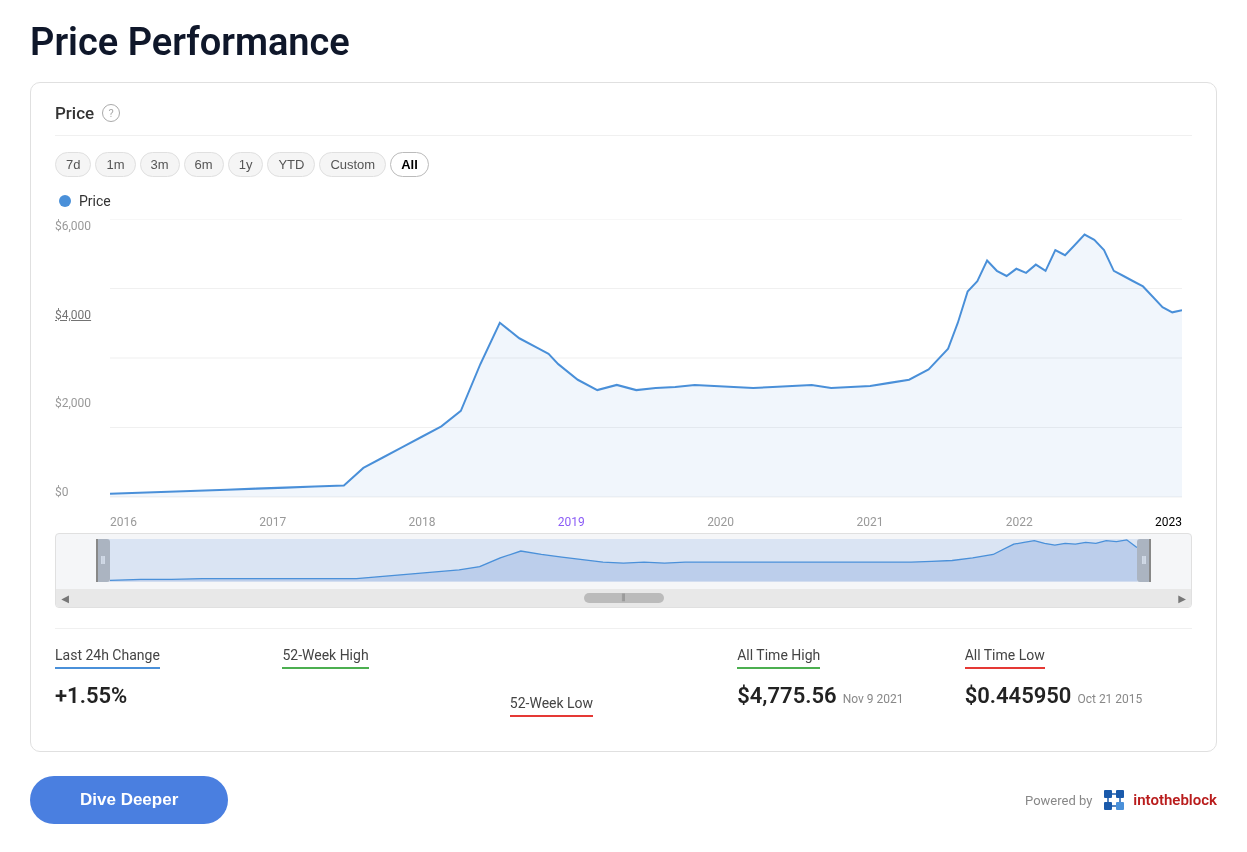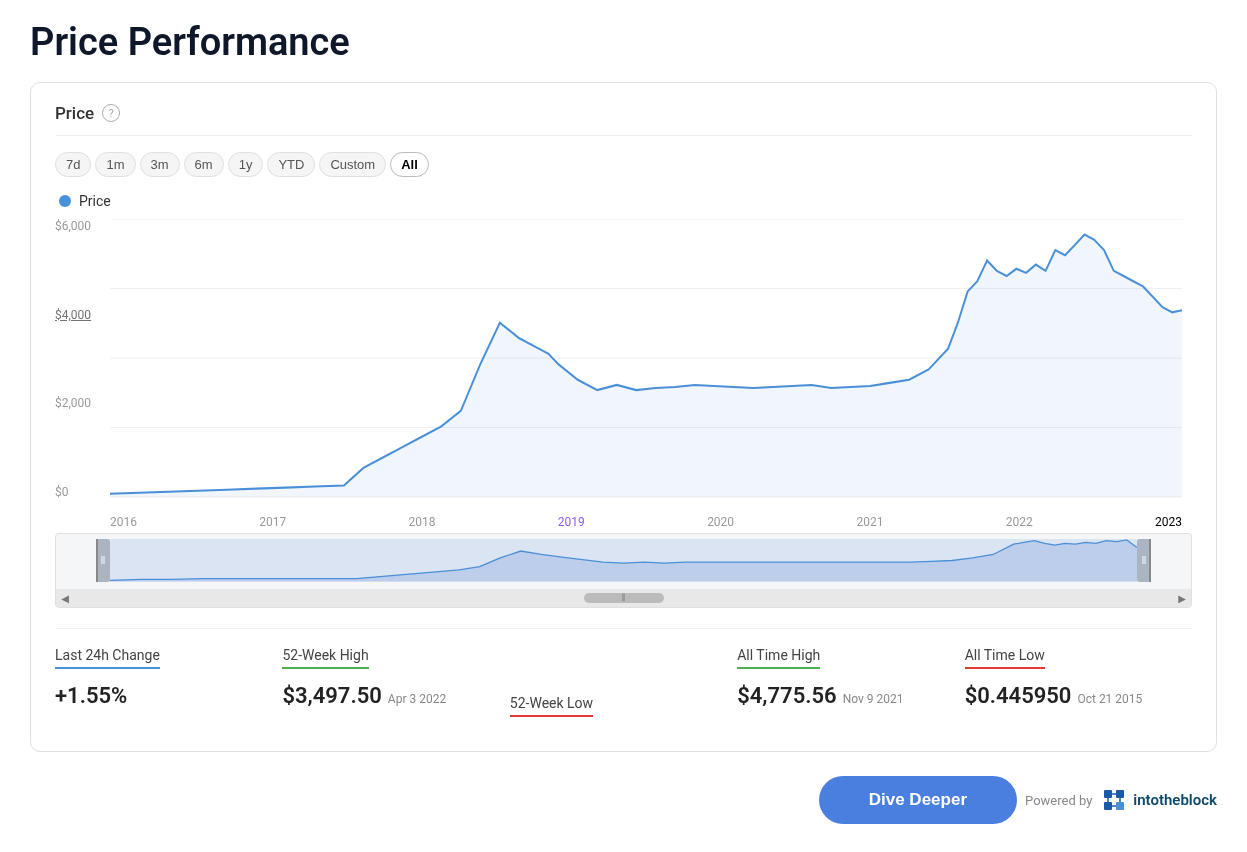--- a/index.html
+++ b/index.html
@@ -222,21 +222,21 @@
     }
     .stat-sub {
       font-size: 12px;
       color: #888;
       margin-left: 6px;
       font-weight: 400;
     }
     .footer {
       display: flex;
       align-items: center;
-      justify-content: flex-end;
+      justify-content: space-between;
       margin-top: 24px;
       gap: 8px;
     }
     .dive-deeper-btn {
       background: #4a7fe0;
       color: #fff;
       border: none;
       border-radius: 24px;
       padding: 14px 50px;
       font-size: 17px;
@@ -253,21 +253,21 @@
     .itb-logo {
       display: flex;
       align-items: center;
       gap: 5px;
     }
     .itb-logo-icon {
       width: 28px;
       height: 28px;
     }
     .itb-logo-text {
-      color: #0c4a6e;
+      color: #b91c1c;
       font-weight: 600;
       font-size: 15px;
     }
     .grid-line {
       stroke: #f0f0f0;
       stroke-width: 1;
     }
   </style>
 </head>
 <body>
@@ -525,21 +525,20 @@
     <div class="stat-item">
       <div style="margin-bottom:8px;">
         <span class="stat-label blue-underline">Last 24h Change</span>
       </div>
       <div class="stat-value">+1.55%</div>
     </div>
     <div class="stat-item">
       <div style="margin-bottom:8px;">
         <span class="stat-label green-underline">52-Week High</span>
       </div>
-      <div class="stat-value">$3,497.50<span class="stat-sub">Apr 3 2022</span></div>
     </div>
     <div class="stat-item">
       <div style="margin-bottom:8px;margin-top:48px;">
         <span class="stat-label red-underline">52-Week Low</span>
       </div>
       <div class="stat-value"></div>
     </div>
     <div class="stat-item">
       <div style="margin-bottom:8px;">
         <span class="stat-label green-underline">All Time High</span>

